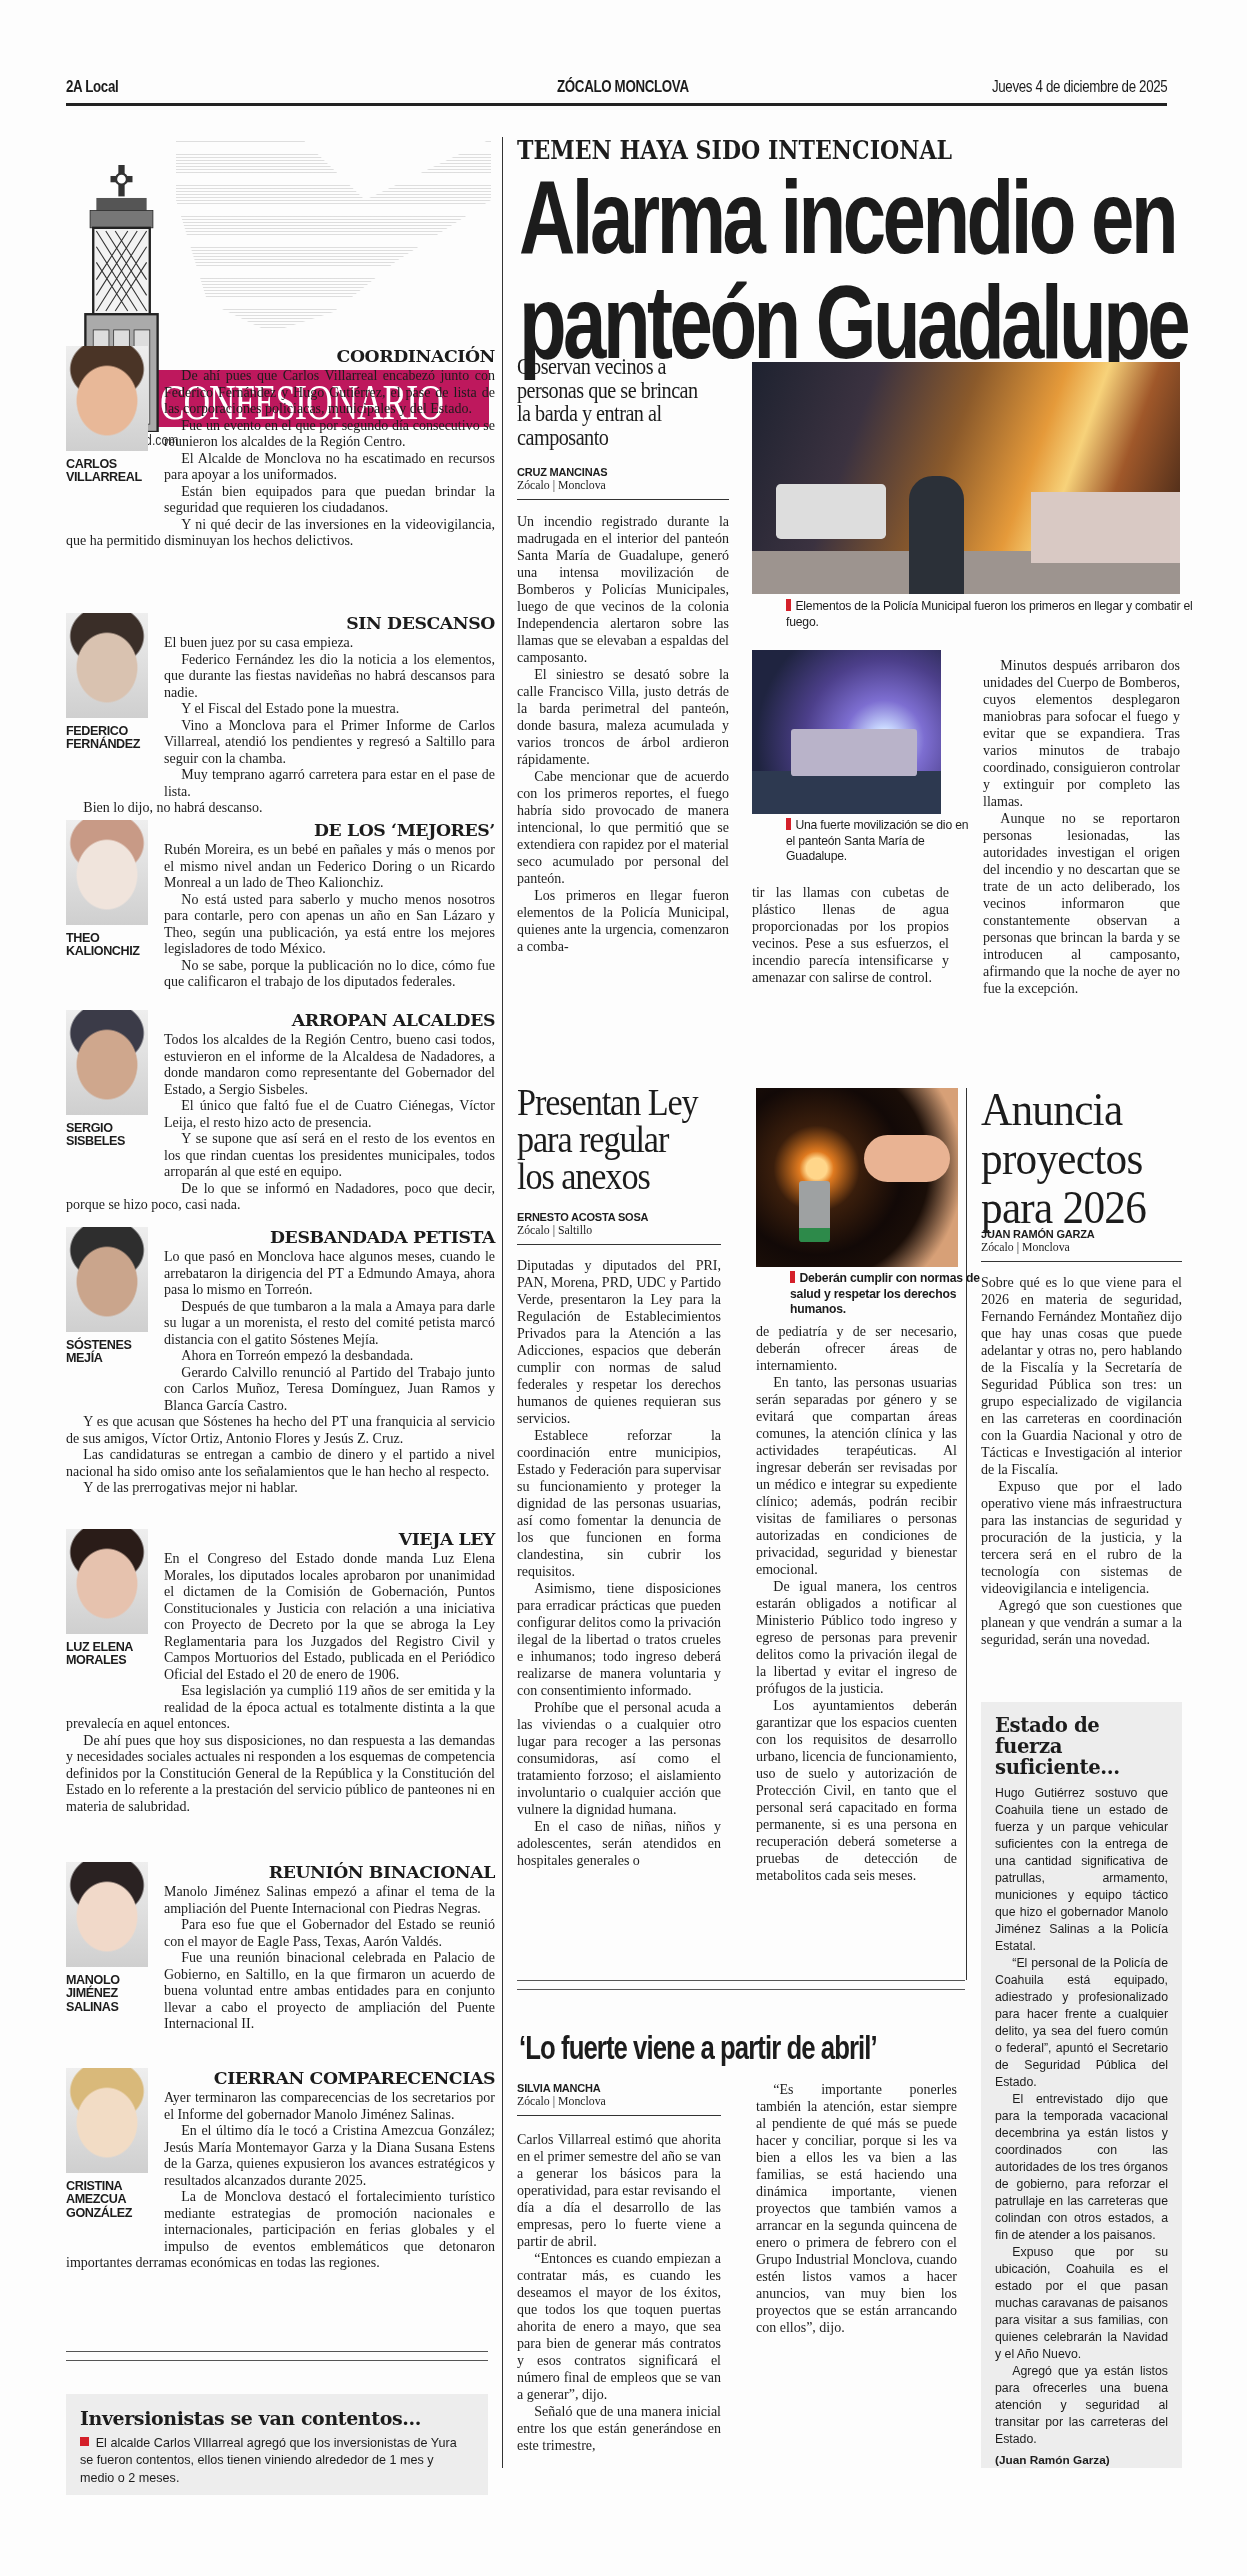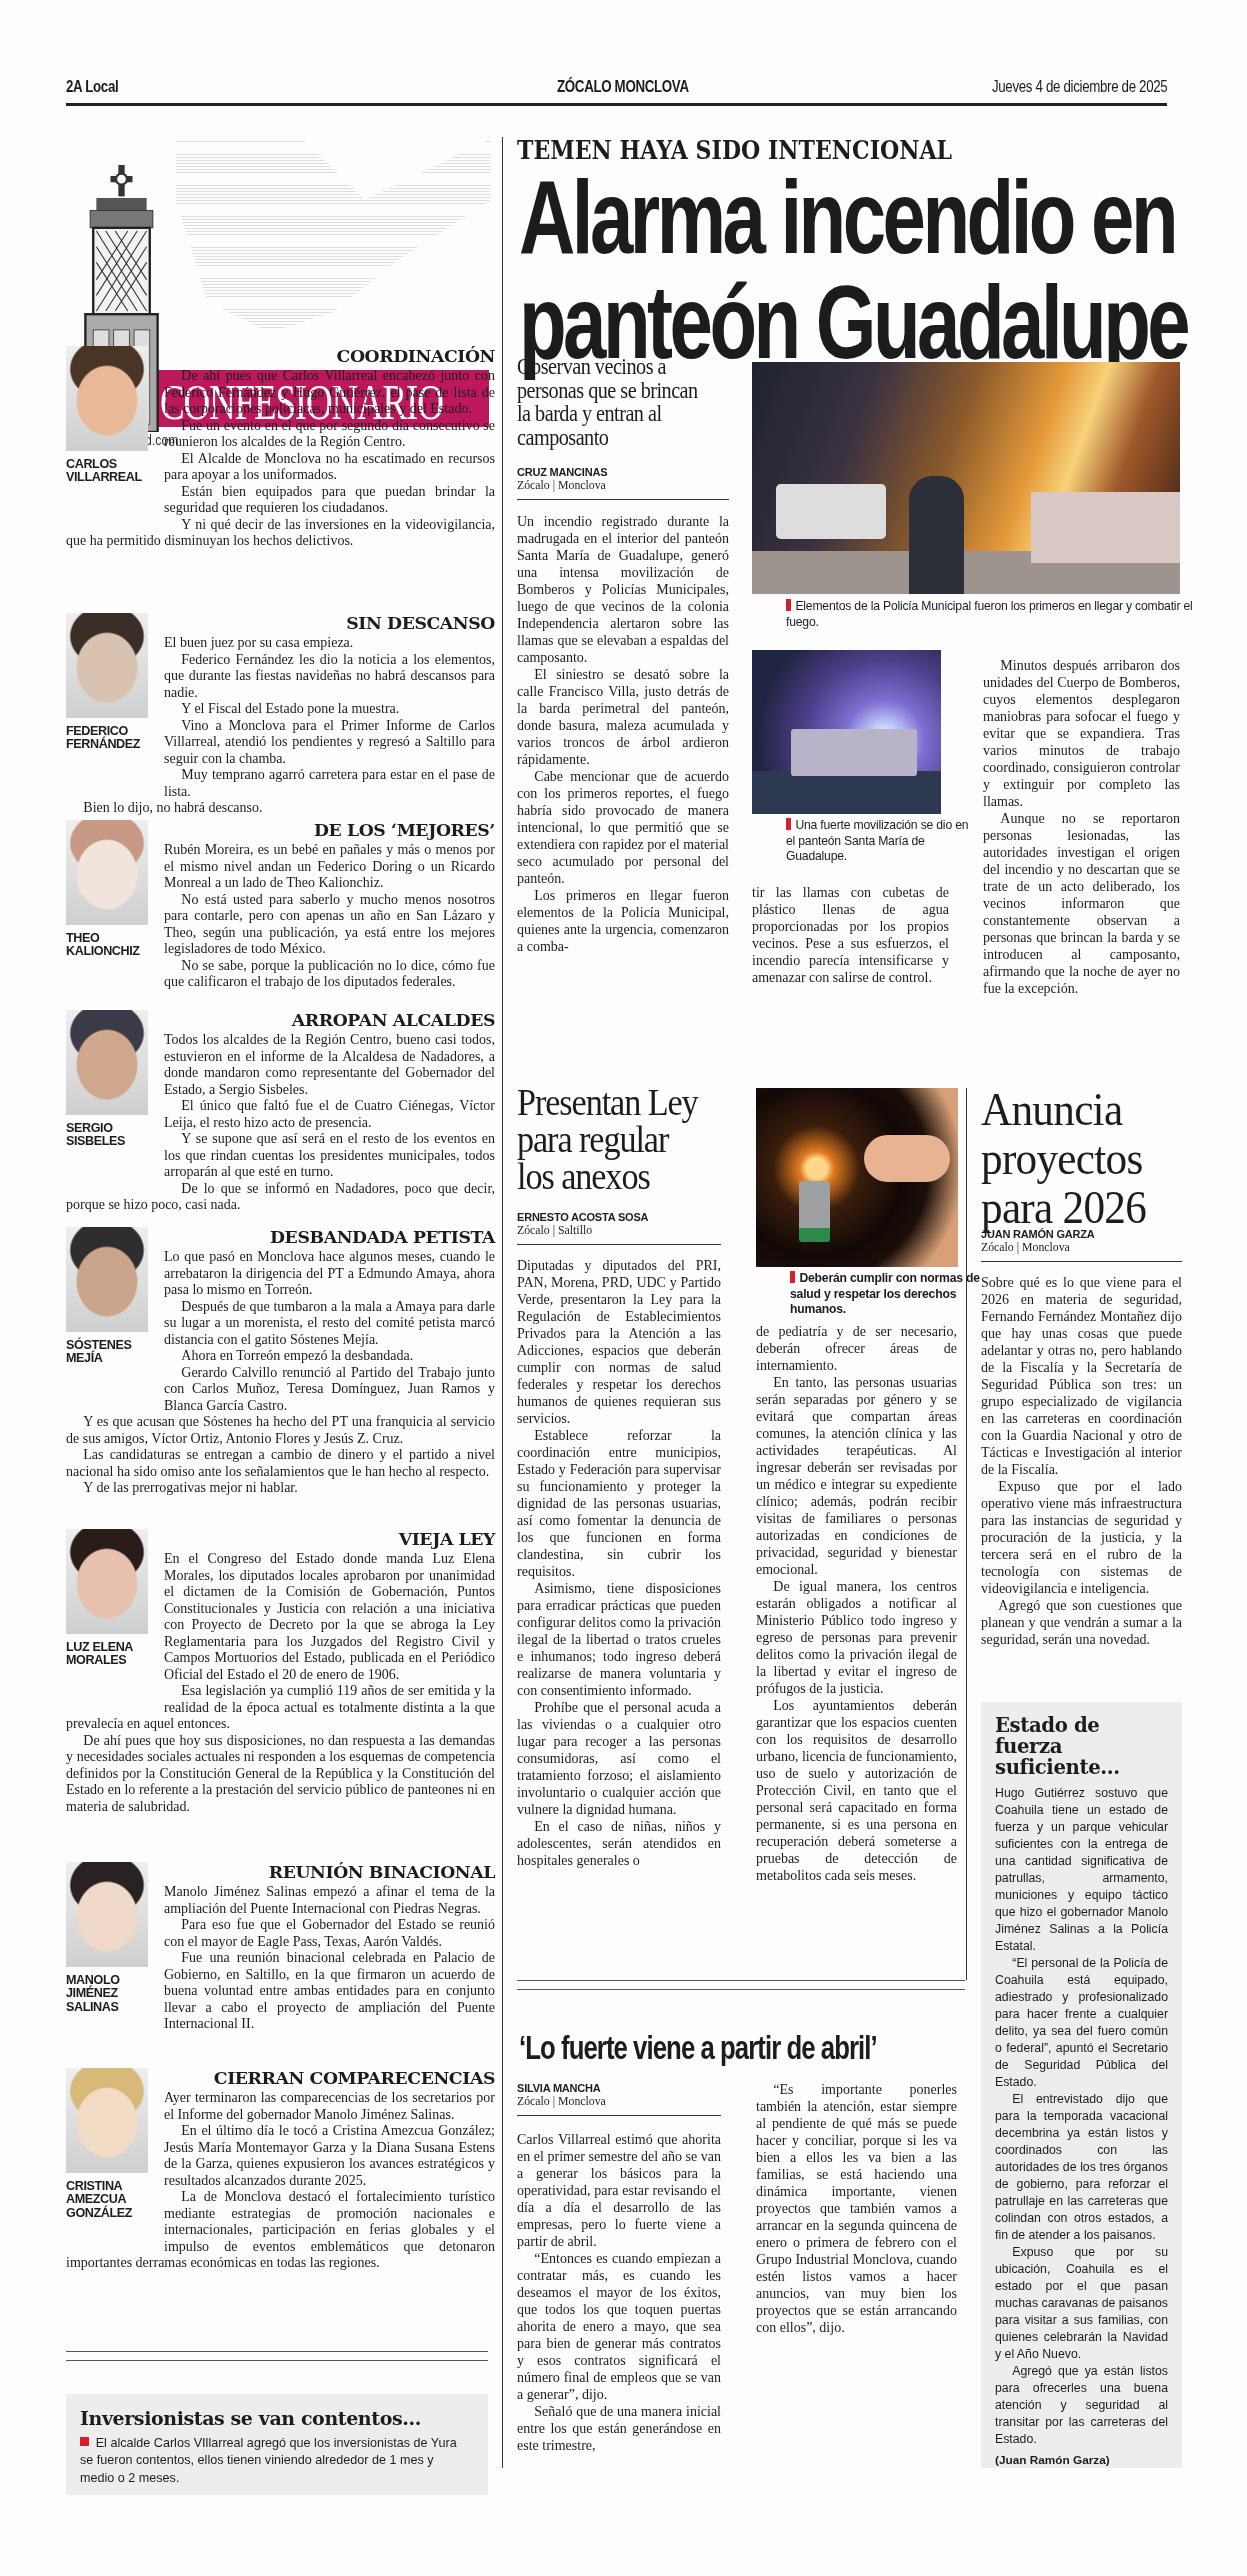--- a/index.html
+++ b/index.html
@@ -148,21 +148,21 @@
       </div>
     </div>
     <div class="item" style="top: 1010px;">
       <div class="photo" style="background: radial-gradient(ellipse 38% 34% at 50% 52%, #cfa78d 0 95%, transparent 100%), radial-gradient(ellipse 46% 30% at 50% 22%, #3b3b48 0 95%, transparent 100%), linear-gradient(#eee,#cfcfcf);"></div>
       <div class="pname">SERGIO SISBELES</div>
       <h3>ARROPAN ALCALDES</h3>
       <div class="body">
         <div class="float"></div>
         <p class="first">Todos los alcaldes de la Región Centro, bueno casi todos, estuvieron en el informe de la Alcaldesa de Nadadores, a donde mandaron como representante del Gobernador del Estado, a Sergio Sisbeles.</p>
         <p>El único que faltó fue el de Cuatro Ciénegas, Víctor Leija, el resto hizo acto de presencia.</p>
-        <p>Y se supone que así será en el resto de los eventos en los que rindan cuentas los presidentes municipales, todos arroparán al que esté en turno.</p>
+        <p>Y se supone que así será en el resto de los eventos en los que rindan cuentas los presidentes municipales, todos arroparán al que esté en equipo.</p>
         <p>De lo que se informó en Nadadores, poco que decir, porque se hizo poco, casi nada.</p>
       </div>
     </div>
     <div class="item" style="top: 1227px;">
       <div class="photo" style="background: radial-gradient(ellipse 38% 34% at 50% 52%, #caa58c 0 95%, transparent 100%), radial-gradient(ellipse 46% 30% at 50% 22%, #2e2e2e 0 95%, transparent 100%), linear-gradient(#eee,#cfcfcf);"></div>
       <div class="pname">SÓSTENES MEJÍA</div>
       <h3>DESBANDADA PETISTA</h3>
       <div class="body">
         <div class="float"></div>
         <p class="first">Lo que pasó en Monclova hace algunos meses, cuando le arrebataron la dirigencia del PT a Edmundo Amaya, ahora pasa lo mismo en Torreón.</p>

